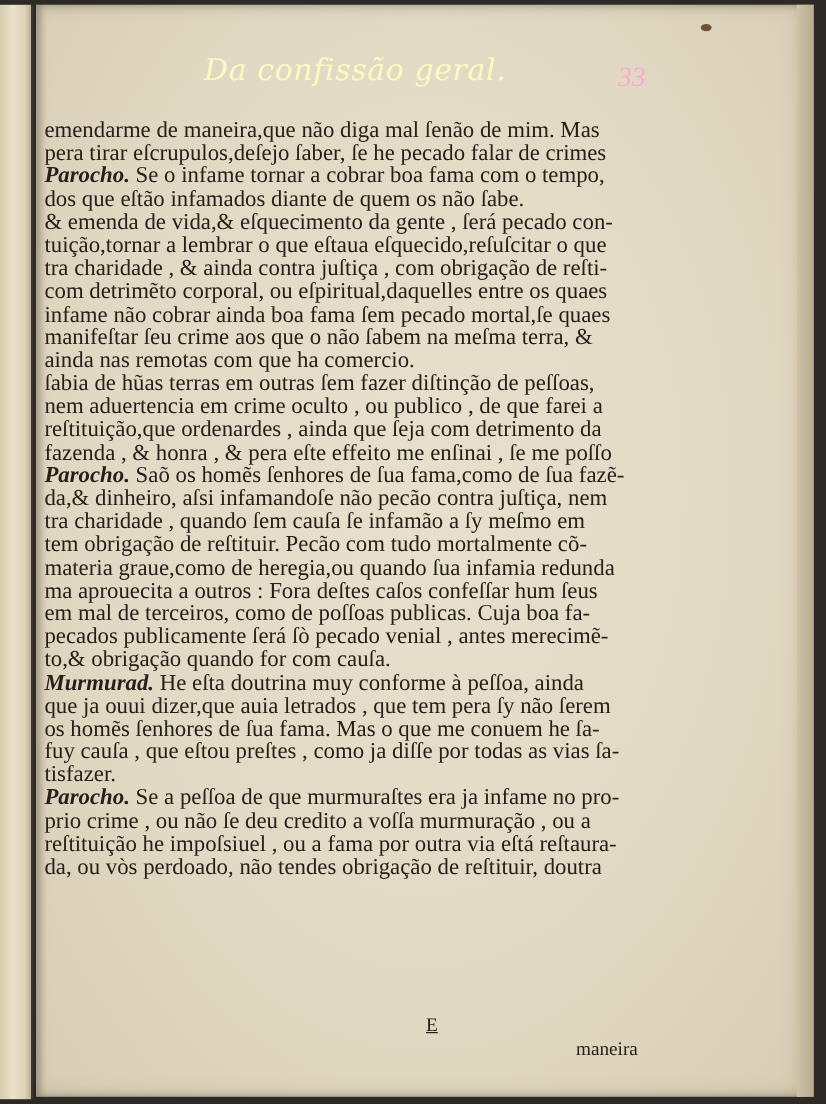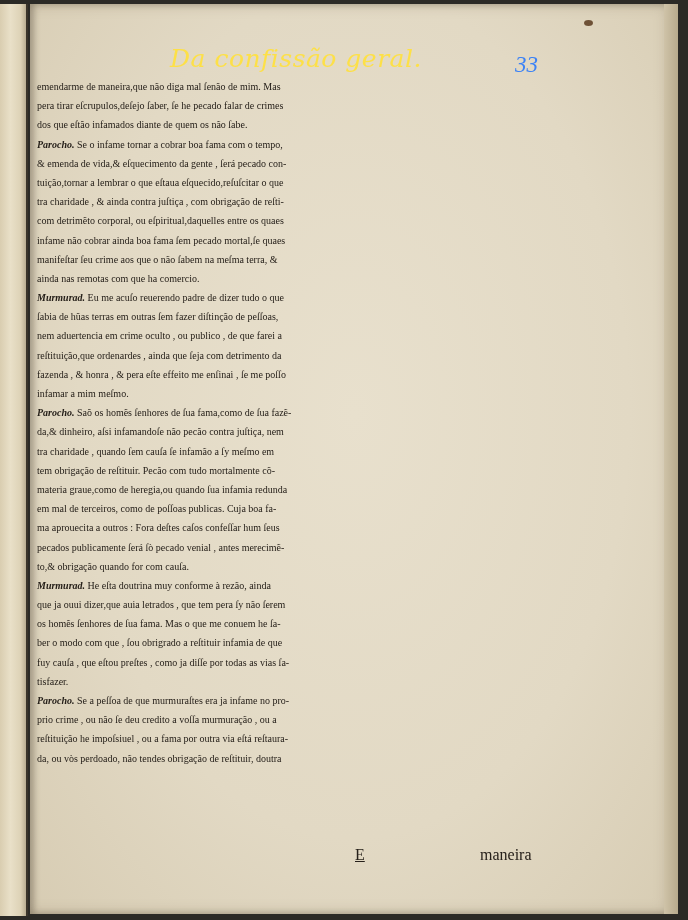--- a/index.html
+++ b/index.html
@@ -23,88 +23,85 @@
     position: absolute; right: 0; top: 0; width: 14px; height: 100%;
     background: linear-gradient(90deg, #cfc3a8, #b7aa8d);
   }
   .stain {
     position: absolute; left: 584px; top: 20px; width: 9px; height: 6px;
     background: #5a3a1e; border-radius: 50%; opacity: 0.85;
   }
   .running-head {
     position: absolute; left: 170px; top: 44px;
     font-family: "DejaVu Serif", "Liberation Serif", serif;
-    font-style: italic; font-size: 25px; color: #fde047; letter-spacing: 0.5px;
+    font-style: italic; font-size: 25px; color: #fef9c3; letter-spacing: 0.5px;
   }
   .folio {
     position: absolute; left: 515px; top: 52px;
     font-family: "Liberation Serif", serif; font-style: italic;
-    font-size: 23px; color: #3b82f6;
+    font-size: 23px; color: #f9a8d4;
   }
   .text-block {
-    position: absolute; left: 37px; top: 77px; width: 480px;
+    position: absolute; left: 37px; top: 99px; width: 480px;
     font-family: "Liberation Serif", serif;
-    font-size: 10px; line-height: 19.2px; color: #26201a;
+    font-size: 19px; line-height: 19.2px; color: #26201a;
     text-align: justify;
   }
   .line { display: block; white-space: nowrap; height: 19.2px; }
   .spk { font-style: italic; font-weight: bold; }
   .signature {
     position: absolute; left: 355px; top: 846px;
     font-family: "Liberation Serif", serif; font-size: 16px; color: #26201a;
     text-decoration: underline;
   }
   .catchword {
-    position: absolute; left: 480px; top: 846px;
+    position: absolute; left: 480px; top: 866px;
     font-family: "Liberation Serif", serif; font-size: 16px; color: #26201a;
   }
 </style>
 </head>
 <body>
 
 <div class="left-leaf"></div>
 <div class="page">
   <div class="right-edge"></div>
 </div>
 <div class="stain"></div>
 
 <div class="running-head">Da confissão geral.</div>
 <div class="folio">33</div>
 
 <div class="text-block" id="text-block">
     <span class="line"><span>emendarme de maneira,que não diga mal ſenão de mim.  Mas</span></span>
     <span class="line"><span>pera tirar eſcrupulos,deſejo ſaber, ſe he pecado falar de crimes</span></span>
+    <span class="line"><span class="spk">Parocho.</span><span> Se o infame tornar a cobrar boa fama com o tempo,</span></span>
     <span class="line"><span>dos que eſtão infamados diante de quem os não ſabe.</span></span>
-    <span class="line"><span class="spk">Parocho.</span><span> Se o infame tornar a cobrar boa fama com o tempo,</span></span>
     <span class="line"><span>&amp; emenda de vida,&amp; eſquecimento da gente , ſerá pecado con-</span></span>
     <span class="line"><span>tuição,tornar a lembrar o que eſtaua eſquecido,reſuſcitar o que</span></span>
     <span class="line"><span>tra charidade , &amp; ainda contra juſtiça , com obrigação de reſti-</span></span>
     <span class="line"><span>com detrimẽto corporal, ou eſpiritual,daquelles entre os quaes</span></span>
     <span class="line"><span>infame não cobrar ainda boa fama ſem pecado  mortal,ſe quaes</span></span>
     <span class="line"><span>manifeſtar ſeu crime aos que  o não ſabem na  meſma terra, &amp;</span></span>
     <span class="line"><span>ainda nas remotas com que ha comercio.</span></span>
-    <span class="line"><span class="spk">Murmurad.</span><span> Eu me acuſo reuerendo padre de dizer tudo o que</span></span>
     <span class="line"><span>ſabia de  hũas terras em outras ſem fazer diſtinção de peſſoas,</span></span>
     <span class="line"><span>nem aduertencia em crime oculto , ou publico , de que farei a</span></span>
     <span class="line"><span>reſtituição,que ordenardes , ainda que ſeja com detrimento da</span></span>
     <span class="line"><span>fazenda , &amp; honra , &amp; pera eſte effeito me enſinai , ſe me poſſo</span></span>
-    <span class="line"><span>infamar a mim meſmo.</span></span>
     <span class="line"><span class="spk">Parocho.</span><span> Saõ os homẽs ſenhores de ſua fama,como de ſua fazẽ-</span></span>
     <span class="line"><span>da,&amp; dinheiro, aſsi infamandoſe não pecão contra juſtiça, nem</span></span>
     <span class="line"><span>tra charidade , quando ſem  cauſa ſe infamão a ſy meſmo em</span></span>
     <span class="line"><span>tem obrigação de reſtituir.  Pecão com tudo mortalmente cõ-</span></span>
     <span class="line"><span>materia graue,como de heregia,ou quando ſua infamia redunda</span></span>
+    <span class="line"><span>ma aprouecita a outros : Fora deſtes caſos confeſſar hum ſeus</span></span>
     <span class="line"><span>em mal de terceiros, como de poſſoas publicas. Cuja boa fa-</span></span>
-    <span class="line"><span>ma aprouecita a outros : Fora deſtes caſos confeſſar hum ſeus</span></span>
     <span class="line"><span>pecados publicamente ſerá ſò pecado venial , antes merecimẽ-</span></span>
     <span class="line"><span>to,&amp; obrigação quando for com cauſa.</span></span>
-    <span class="line"><span class="spk">Murmurad.</span><span> He eſta doutrina muy conforme à rezão, ainda</span></span>
+    <span class="line"><span class="spk">Murmurad.</span><span> He eſta doutrina muy conforme à peſſoa, ainda</span></span>
     <span class="line"><span>que ja ouui dizer,que auia letrados , que tem pera ſy não ſerem</span></span>
     <span class="line"><span>os homẽs ſenhores de ſua fama. Mas o que me conuem he ſa-</span></span>
-    <span class="line"><span>ber o modo  com que , ſou obrigrado a reſtituir infamia de que</span></span>
     <span class="line"><span>fuy cauſa , que eſtou preſtes , como ja diſſe por todas as vias ſa-</span></span>
     <span class="line"><span>tisfazer.</span></span>
     <span class="line"><span class="spk">Parocho.</span><span> Se a peſſoa de que murmuraſtes era ja infame no pro-</span></span>
     <span class="line"><span>prio crime , ou não ſe deu credito a voſſa murmuração , ou a</span></span>
     <span class="line"><span>reſtituição he impoſsiuel , ou a fama por outra via eſtá reſtaura-</span></span>
     <span class="line"><span>da, ou vòs perdoado, não tendes obrigação de reſtituir, doutra</span></span>
   </div>
 
 <div class="signature">E</div>
 <div class="catchword">maneira</div>

